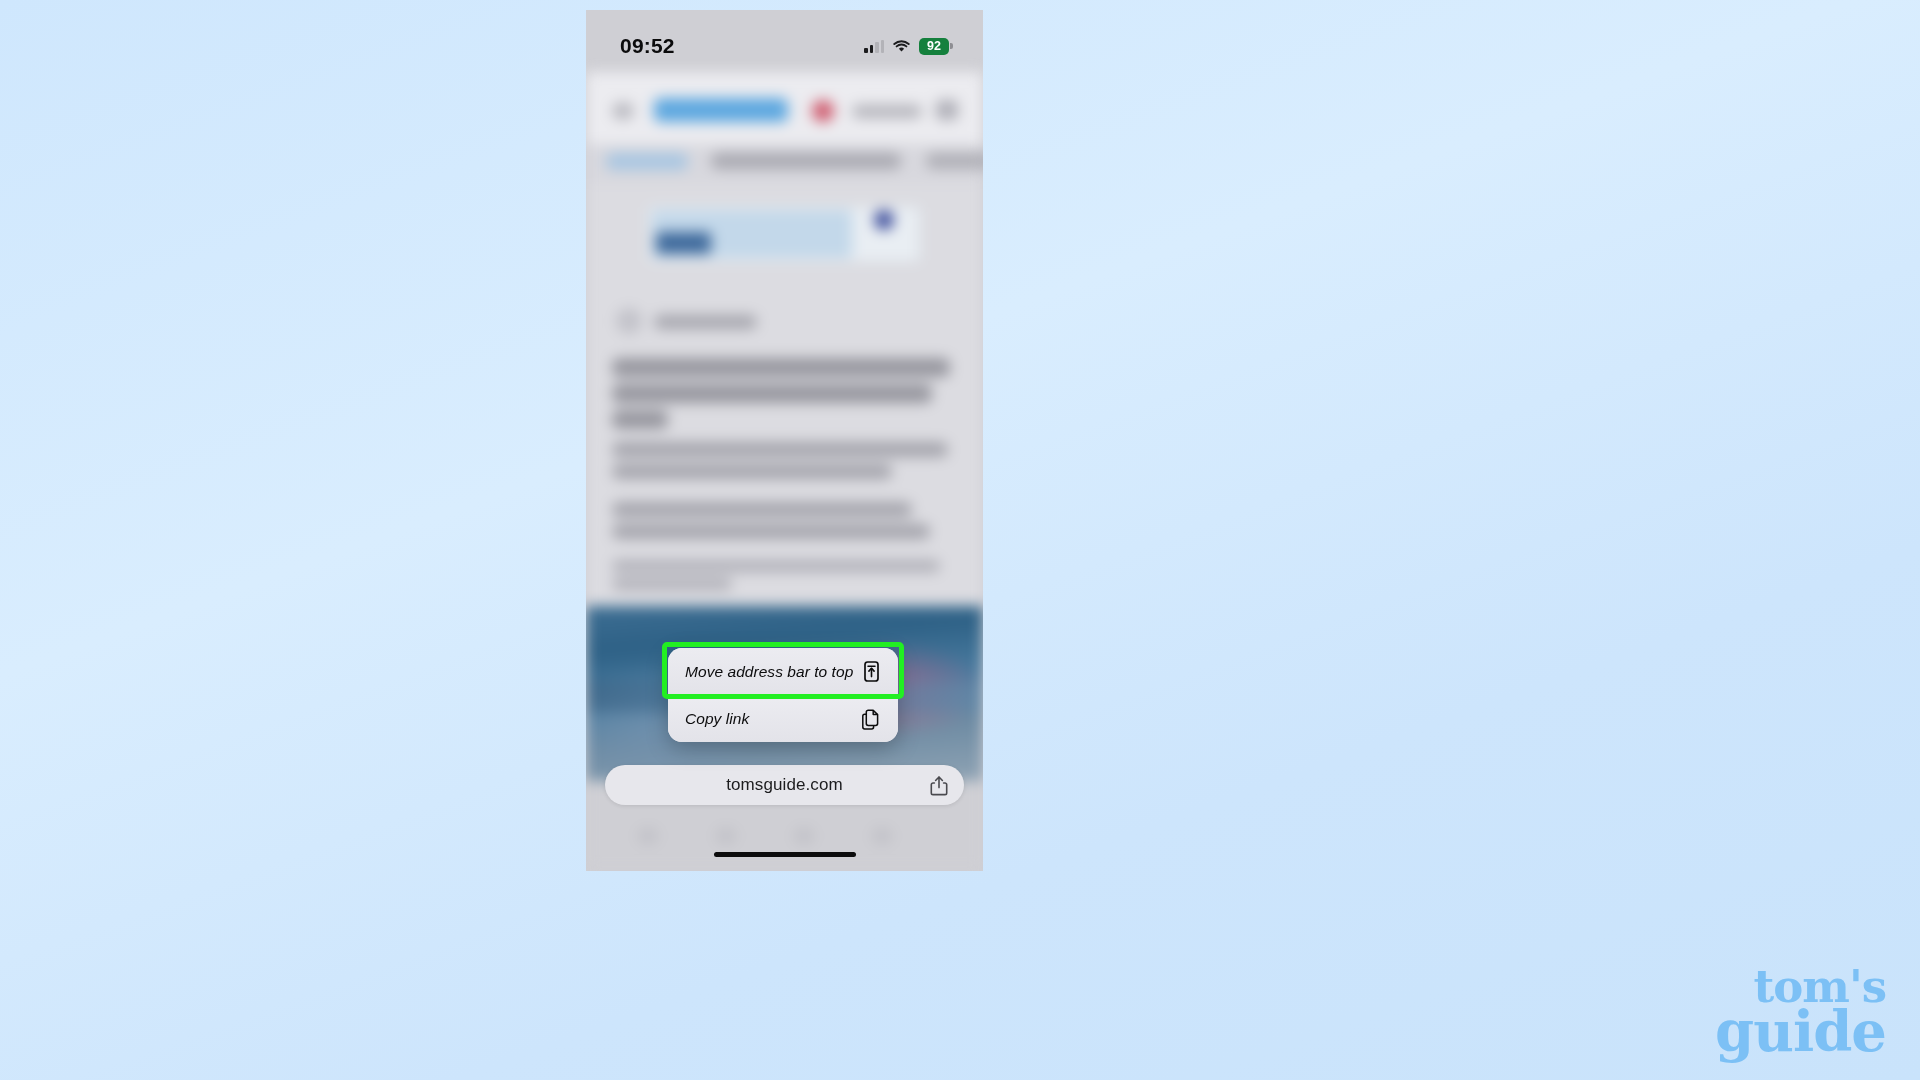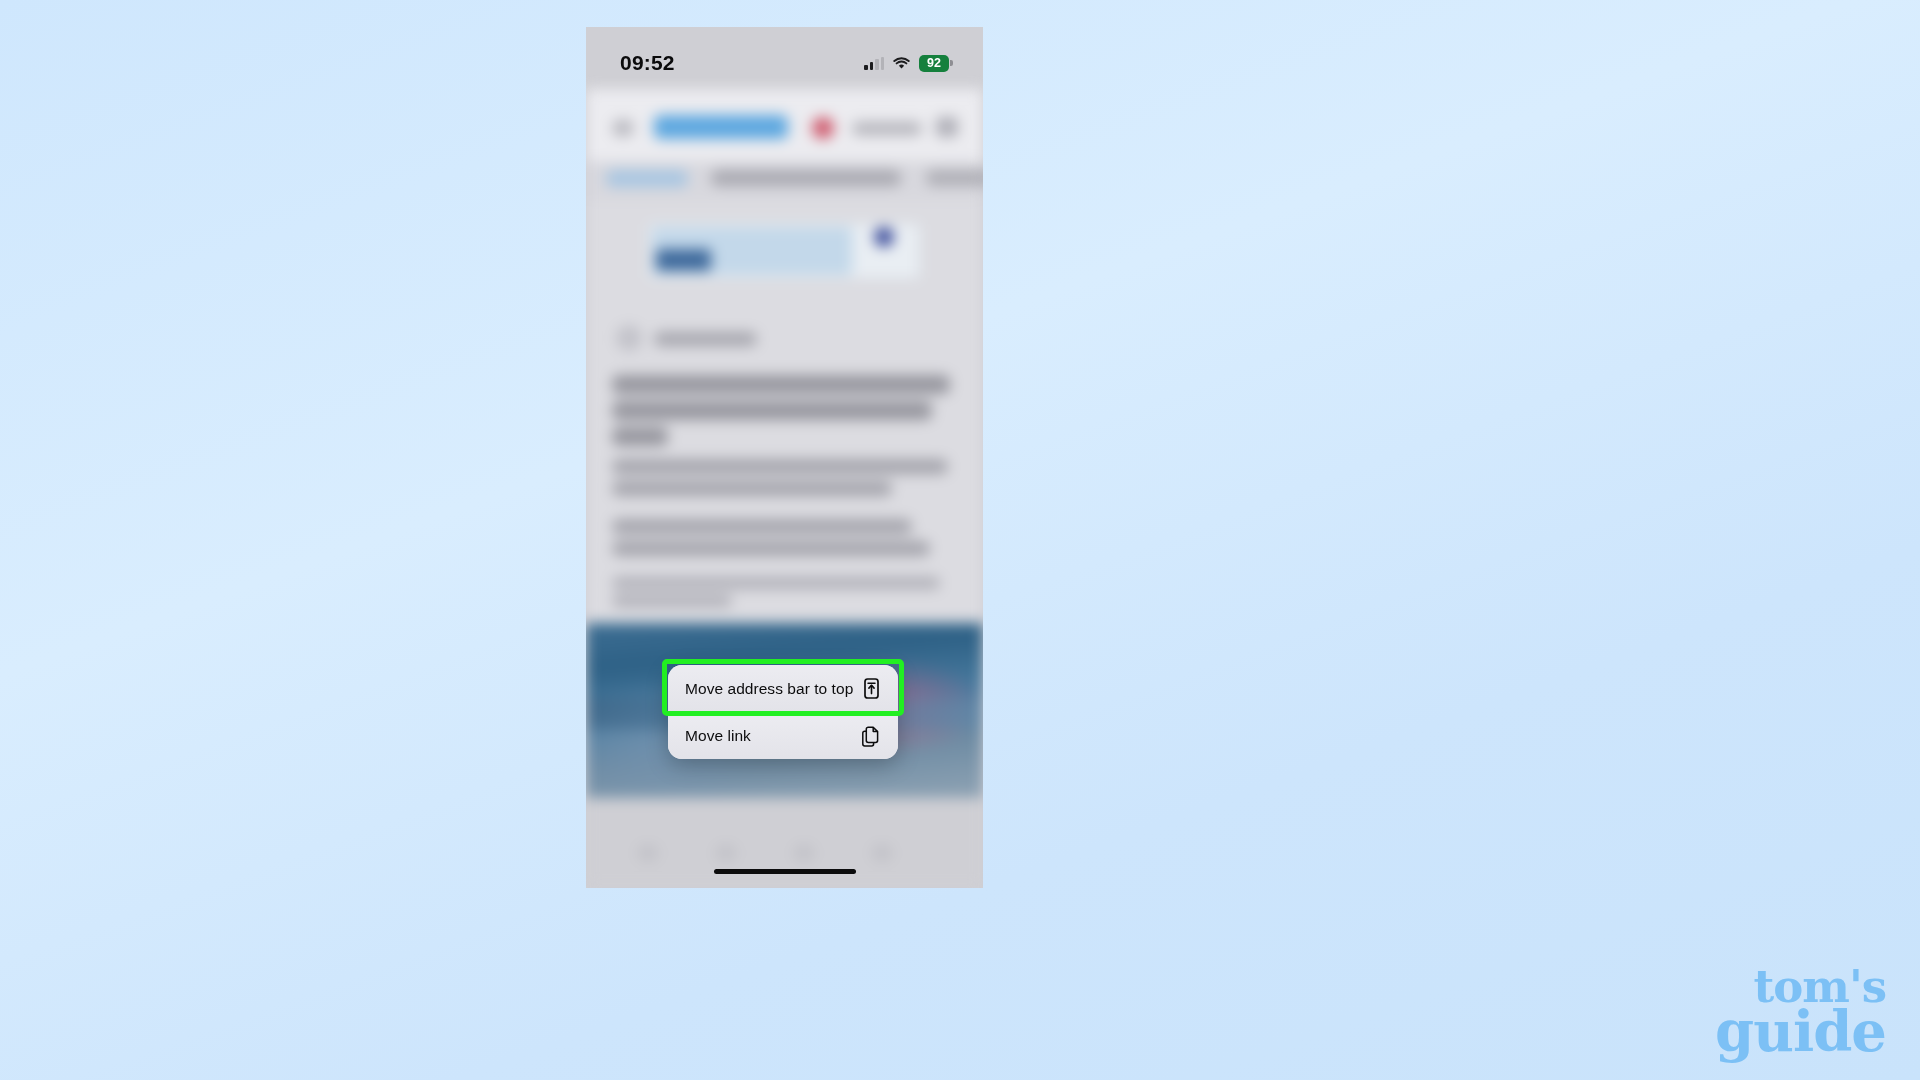--- a/index.html
+++ b/index.html
@@ -9,21 +9,21 @@
     font-family:"Liberation Sans", sans-serif;
   }
   body {
     background:linear-gradient(160deg,#cfe7fd 0%,#d9edfe 38%,#cde5fc 70%,#c9e3fb 100%);
     position:relative;
   }
 
   
   #phone {
     position:absolute;
-    left:586px; top:27px;
+    left:586px; top:10px;
     width:397px; height:861px;
     background:#cfcfd4;
     overflow:hidden;
   }
 
   
   #statusbar {
     position:absolute; top:0; left:0; width:100%; height:62px;
     display:flex; align-items:center; justify-content:space-between;
     padding:0 34px 0 34px;
@@ -134,21 +134,21 @@
     box-shadow:0 6px 22px rgba(0,0,0,.26);
     z-index:35;
   }
   .menu-item {
     height:47px;
     display:flex; align-items:center; justify-content:space-between;
     padding:0 17px 0 17px;
     background:linear-gradient(180deg,#ececf1 0%,#e3e3e9 100%);
   }
   .menu-item + .menu-item { border-top:1px solid rgba(0,0,0,.07); }
-  .menu-label { font-size:15.5px; color:#0c0c0d; letter-spacing:.05px; }
+  .menu-label { font-size:15.5px; color:#0c0c0d; letter-spacing:.05px;font-style:italic; }
   .menu-icon { width:20px; height:22px; display:flex; align-items:center; justify-content:center; }
 
   
   #highlight {
     position:absolute;
     left:76px; top:632px;
     width:242px; height:57px;
     border:5px solid #22ef22;
     border-radius:5px;
     z-index:38;
@@ -251,33 +251,43 @@
         <svg width="15" height="21" viewBox="0 0 15 21">
           <rect x="1" y="1" width="13" height="19" rx="2.6" stroke="#0c0c0d" stroke-width="1.7" fill="none"></rect>
           <line x1="4" y1="5.2" x2="11" y2="5.2" stroke="#0c0c0d" stroke-width="1.5" stroke-linecap="round"></line>
           <line x1="7.5" y1="15.6" x2="7.5" y2="7.6" stroke="#0c0c0d" stroke-width="1.6" stroke-linecap="round"></line>
           <path d="M4.9 10.1 L7.5 7.3 L10.1 10.1" stroke="#0c0c0d" stroke-width="1.6" fill="none" stroke-linecap="round" stroke-linejoin="round"></path>
         </svg>
       </span>
     </div>
 
     <div class="menu-item">
-      <span class="menu-label">Move link</span>
+      <span class="menu-label">Copy link</span>
       <span class="menu-icon">
         <svg width="19" height="21" viewBox="0 0 19 21">
           <path d="M6.2 1.2 h5.0 l4.4 4.4 v9.0 a1.9 1.9 0 0 1 -1.9 1.9 h-7.5 a1.9 1.9 0 0 1 -1.9 -1.9 v-11.5 a1.9 1.9 0 0 1 1.9 -1.9 z" stroke="#0c0c0d" stroke-width="1.5" fill="none" stroke-linejoin="round"></path>
           <path d="M11.2 1.2 v4.4 h4.4" stroke="#0c0c0d" stroke-width="1.5" fill="none" stroke-linejoin="round"></path>
           <path d="M11.6 16.5 v1.6 a1.9 1.9 0 0 1 -1.9 1.9 h-7.0 a1.9 1.9 0 0 1 -1.9 -1.9 v-11.0 a1.9 1.9 0 0 1 1.9 -1.9 h1.6" stroke="#0c0c0d" stroke-width="1.5" fill="none" stroke-linejoin="round"></path>
         </svg>
       </span>
     </div>
   </div>
 
   <div id="highlight"></div>
 
+  <div id="addressbar">
+    <span id="url-text">tomsguide.com</span>
+    <span id="share-btn">
+      <svg width="18" height="21" viewBox="0 0 18 21">
+        <path d="M4.4 8.0 H3.0 a1.7 1.7 0 0 0 -1.7 1.7 v8.2 a1.7 1.7 0 0 0 1.7 1.7 h12.0 a1.7 1.7 0 0 0 1.7 -1.7 v-8.2 a1.7 1.7 0 0 0 -1.7 -1.7 h-1.4" stroke="#4a4a4f" stroke-width="1.6" fill="none" stroke-linecap="round" stroke-linejoin="round"></path>
+        <line x1="9" y1="12.6" x2="9" y2="2.2" stroke="#4a4a4f" stroke-width="1.6" stroke-linecap="round"></line>
+        <path d="M5.6 5.5 L9 2.0 L12.4 5.5" stroke="#4a4a4f" stroke-width="1.6" fill="none" stroke-linecap="round" stroke-linejoin="round"></path>
+      </svg>
+    </span>
+  </div>
 
   <div id="home-indicator"></div>
 </div>
 
 <div id="watermark">
   <span id="wm1">tom's</span>
   <span id="wm2">guide</span>
 </div>
 
 </body></html>

